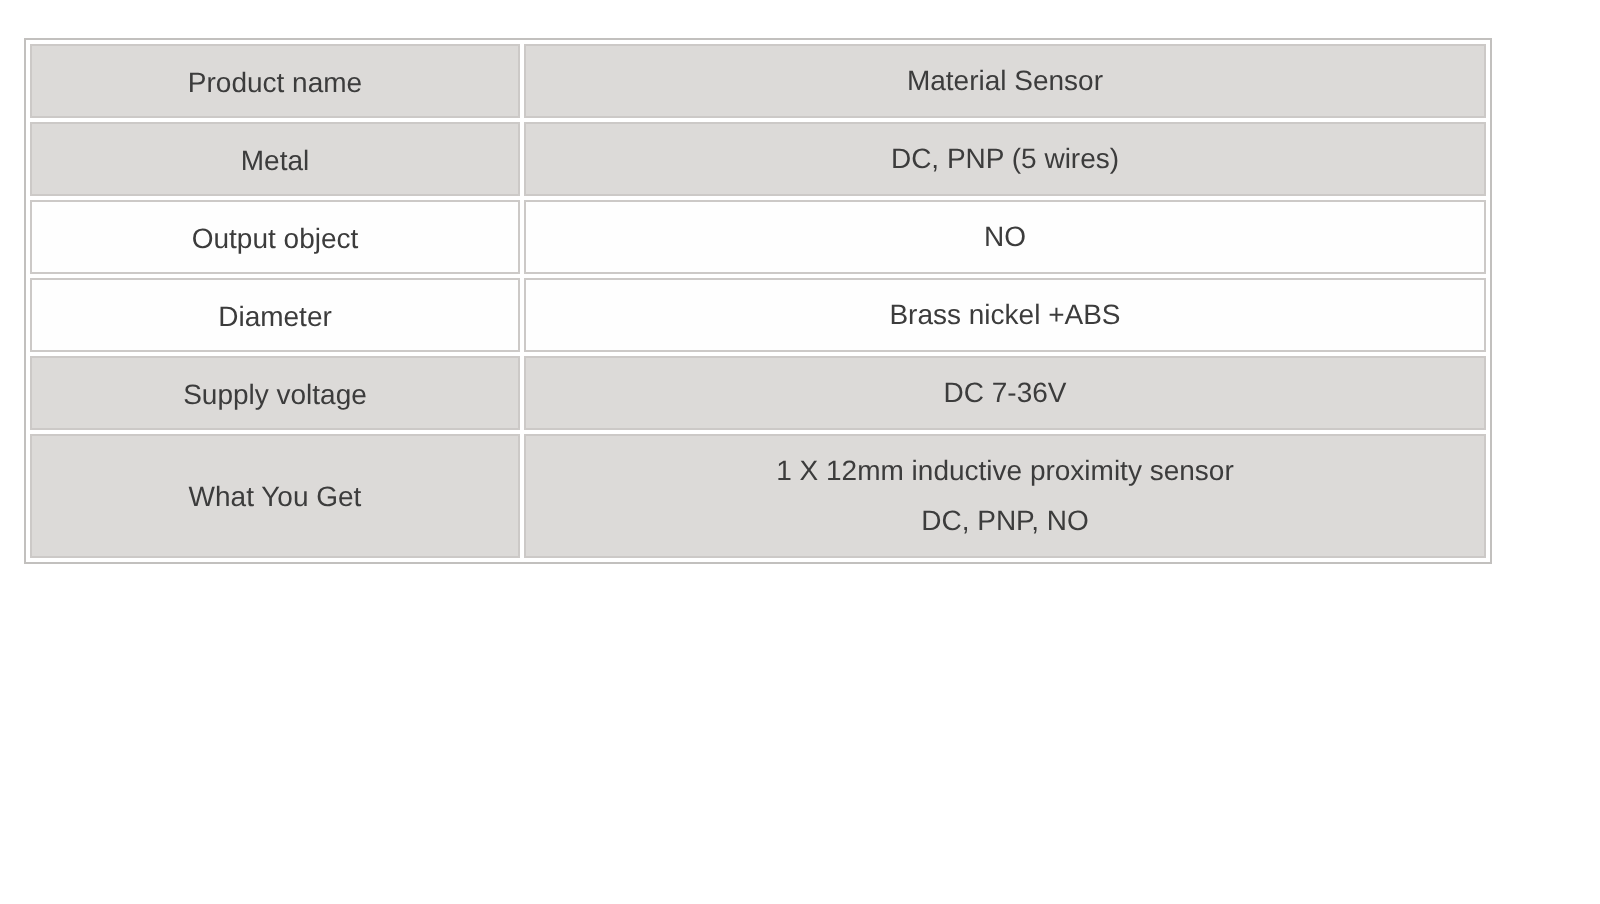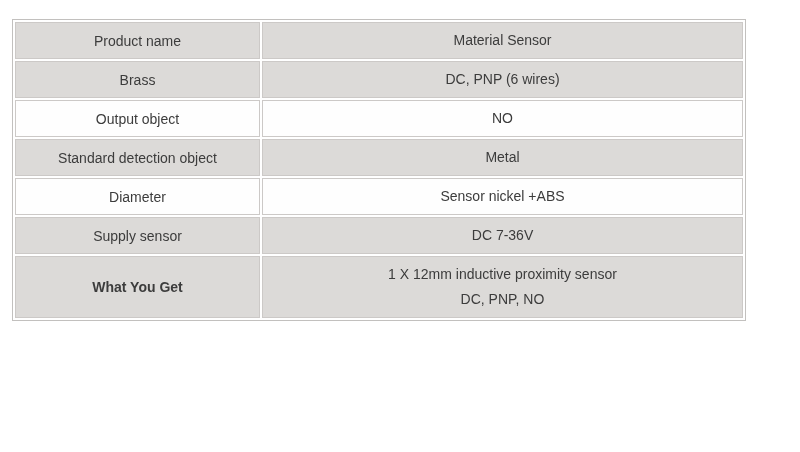--- a/index.html
+++ b/index.html
@@ -41,66 +41,60 @@
     text-align: center;
     vertical-align: middle;
     font-size: 14px;
     color: var(--text-color);
     height: 37px;
     padding: 1px 8px;
     overflow: hidden;
   }
   tr.shaded td { background: var(--shaded-bg); }
   tr.plain  td { background: var(--plain-bg); }
-  td.bold { font-weight: bold; }
+  td.bold { font-weight: normal; }
   tr:last-child td { height: 62px; }
   .value-line { line-height: 25px; }
 </style>
 </head>
 <body>
 
 <div class="page">
   <table class="spec-table">
     <colgroup>
       <col style="width:245px">
       <col>
     </colgroup>
     <tbody>
         <tr class="shaded">
           <td class="label-cell">Product name</td>
           <td class="value-cell">
             <div class="value-line">Material Sensor</div>
           </td>
         </tr>
         <tr class="shaded">
-          <td class="label-cell">Brass</td>
+          <td class="label-cell">Metal</td>
           <td class="value-cell">
-            <div class="value-line">DC, PNP (6 wires)</div>
+            <div class="value-line">DC, PNP (5 wires)</div>
           </td>
         </tr>
         <tr class="plain">
           <td class="label-cell">Output object</td>
           <td class="value-cell">
             <div class="value-line">NO</div>
           </td>
         </tr>
-        <tr class="shaded">
-          <td class="label-cell">Standard detection object</td>
-          <td class="value-cell">
-            <div class="value-line">Metal</div>
-          </td>
-        </tr>
         <tr class="plain">
           <td class="label-cell">Diameter</td>
           <td class="value-cell">
-            <div class="value-line">Sensor nickel +ABS</div>
+            <div class="value-line">Brass nickel +ABS</div>
           </td>
         </tr>
         <tr class="shaded">
-          <td class="label-cell">Supply sensor</td>
+          <td class="label-cell">Supply voltage</td>
           <td class="value-cell">
             <div class="value-line">DC 7-36V</div>
           </td>
         </tr>
         <tr class="shaded">
           <td class="label-cell bold">What You Get</td>
           <td class="value-cell">
             <div class="value-line">1 X 12mm inductive proximity sensor</div>
             <div class="value-line">DC, PNP, NO</div>
           </td>

